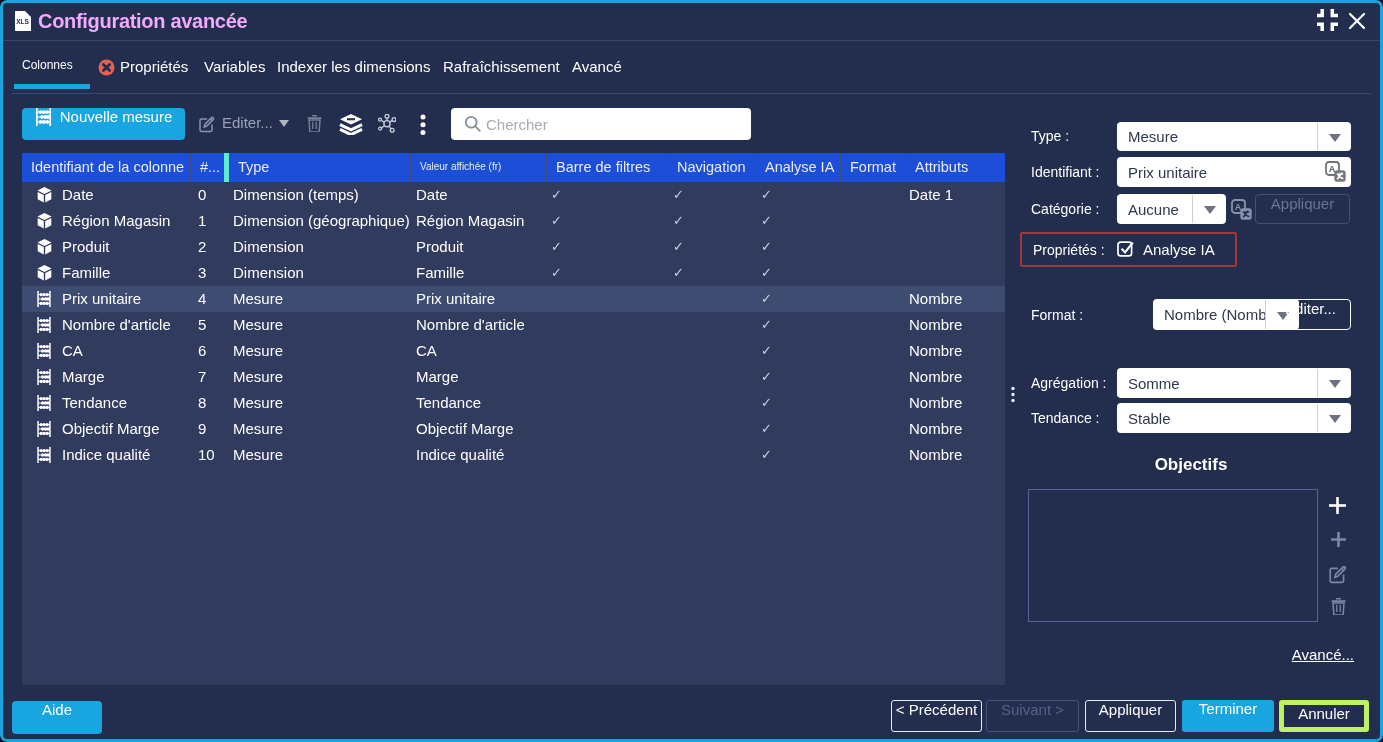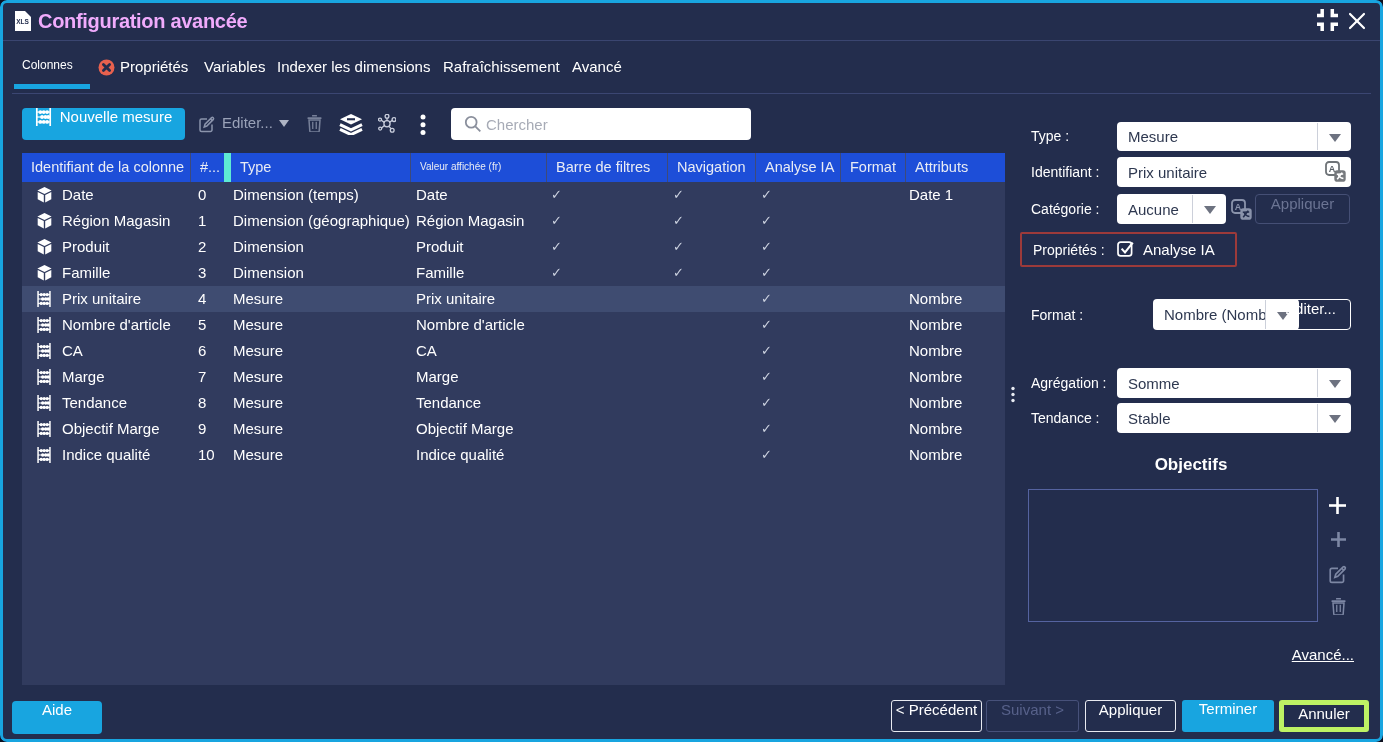--- a/index.html
+++ b/index.html
@@ -141,21 +141,21 @@
       <circle cx="7.2" cy="7.2" r="5.4" stroke="#8a8f9c" stroke-width="1.8" fill="none"></circle>
       <line x1="11.3" y1="11.3" x2="16.3" y2="16.3" stroke="#8a8f9c" stroke-width="1.8"></line>
     </svg>
     <div style="position:absolute;left:35px;top:0;bottom:0;display:flex;align-items:center;color:#a7abb6;font-size:15px;">Chercher</div>
   </div>
 
   <div class="abs" id="table" style="left:22px;top:153px;width:983px;height:532px;background:#313b5e;">
       <div style="position:absolute;left:0;top:0;width:983px;height:29px;background:#1d4ed8;">
         <div style="position:absolute;left:0px;top:0;width:168px;height:29px;color:#e9ecf4;font-size:14.5px;line-height:28px;padding-left:9px;white-space:nowrap;overflow:hidden;">Identifiant de la colonne</div>
         <div style="position:absolute;left:168px;top:0;width:34px;height:29px;border-left:1px solid #3e4a78;color:#e9ecf4;font-size:14.5px;line-height:28px;padding-left:9px;white-space:nowrap;overflow:hidden;">#...</div>
-        <div style="position:absolute;left:202px;top:0;width:186px;height:29px;border-left:7px solid #5eead4;color:#e9ecf4;font-size:14.5px;line-height:28px;padding-left:9px;white-space:nowrap;overflow:hidden;">Type</div>
+        <div style="position:absolute;left:202px;top:0;width:186px;height:29px;border-left:5px solid #5eead4;color:#e9ecf4;font-size:14.5px;line-height:28px;padding-left:9px;white-space:nowrap;overflow:hidden;">Type</div>
         <div style="position:absolute;left:388px;top:0;width:136px;height:29px;border-left:1px solid #3e4a78;color:#e9ecf4;font-size:10px;line-height:28px;padding-left:9px;white-space:nowrap;overflow:hidden;">Valeur affichée (fr)</div>
         <div style="position:absolute;left:524px;top:0;width:121px;height:29px;border-left:1px solid #3e4a78;color:#e9ecf4;font-size:14.5px;line-height:28px;padding-left:9px;white-space:nowrap;overflow:hidden;">Barre de filtres</div>
         <div style="position:absolute;left:645px;top:0;width:88px;height:29px;border-left:1px solid #3e4a78;color:#e9ecf4;font-size:14.5px;line-height:28px;padding-left:9px;white-space:nowrap;overflow:hidden;">Navigation</div>
         <div style="position:absolute;left:733px;top:0;width:85px;height:29px;border-left:1px solid #3e4a78;color:#e9ecf4;font-size:14.5px;line-height:28px;padding-left:9px;white-space:nowrap;overflow:hidden;">Analyse IA</div>
         <div style="position:absolute;left:818px;top:0;width:65px;height:29px;border-left:1px solid #3e4a78;color:#e9ecf4;font-size:14.5px;line-height:28px;padding-left:9px;white-space:nowrap;overflow:hidden;">Format</div>
         <div style="position:absolute;left:883px;top:0;width:100px;height:29px;border-left:1px solid #3e4a78;color:#e9ecf4;font-size:14.5px;line-height:28px;padding-left:9px;white-space:nowrap;overflow:hidden;">Attributs</div>
       </div>
       <div style="position:absolute;left:0;top:29px;width:983px;height:26px;color:#fff;font-size:15px;line-height:26px;">
         <svg width="15" height="16" viewBox="0 0 15 16" style="position:absolute;left:15px;top:5px">
           <polygon points="7.5,0 14.6,3.55 7.5,7.1 0.4,3.55" fill="#fff"></polygon>

